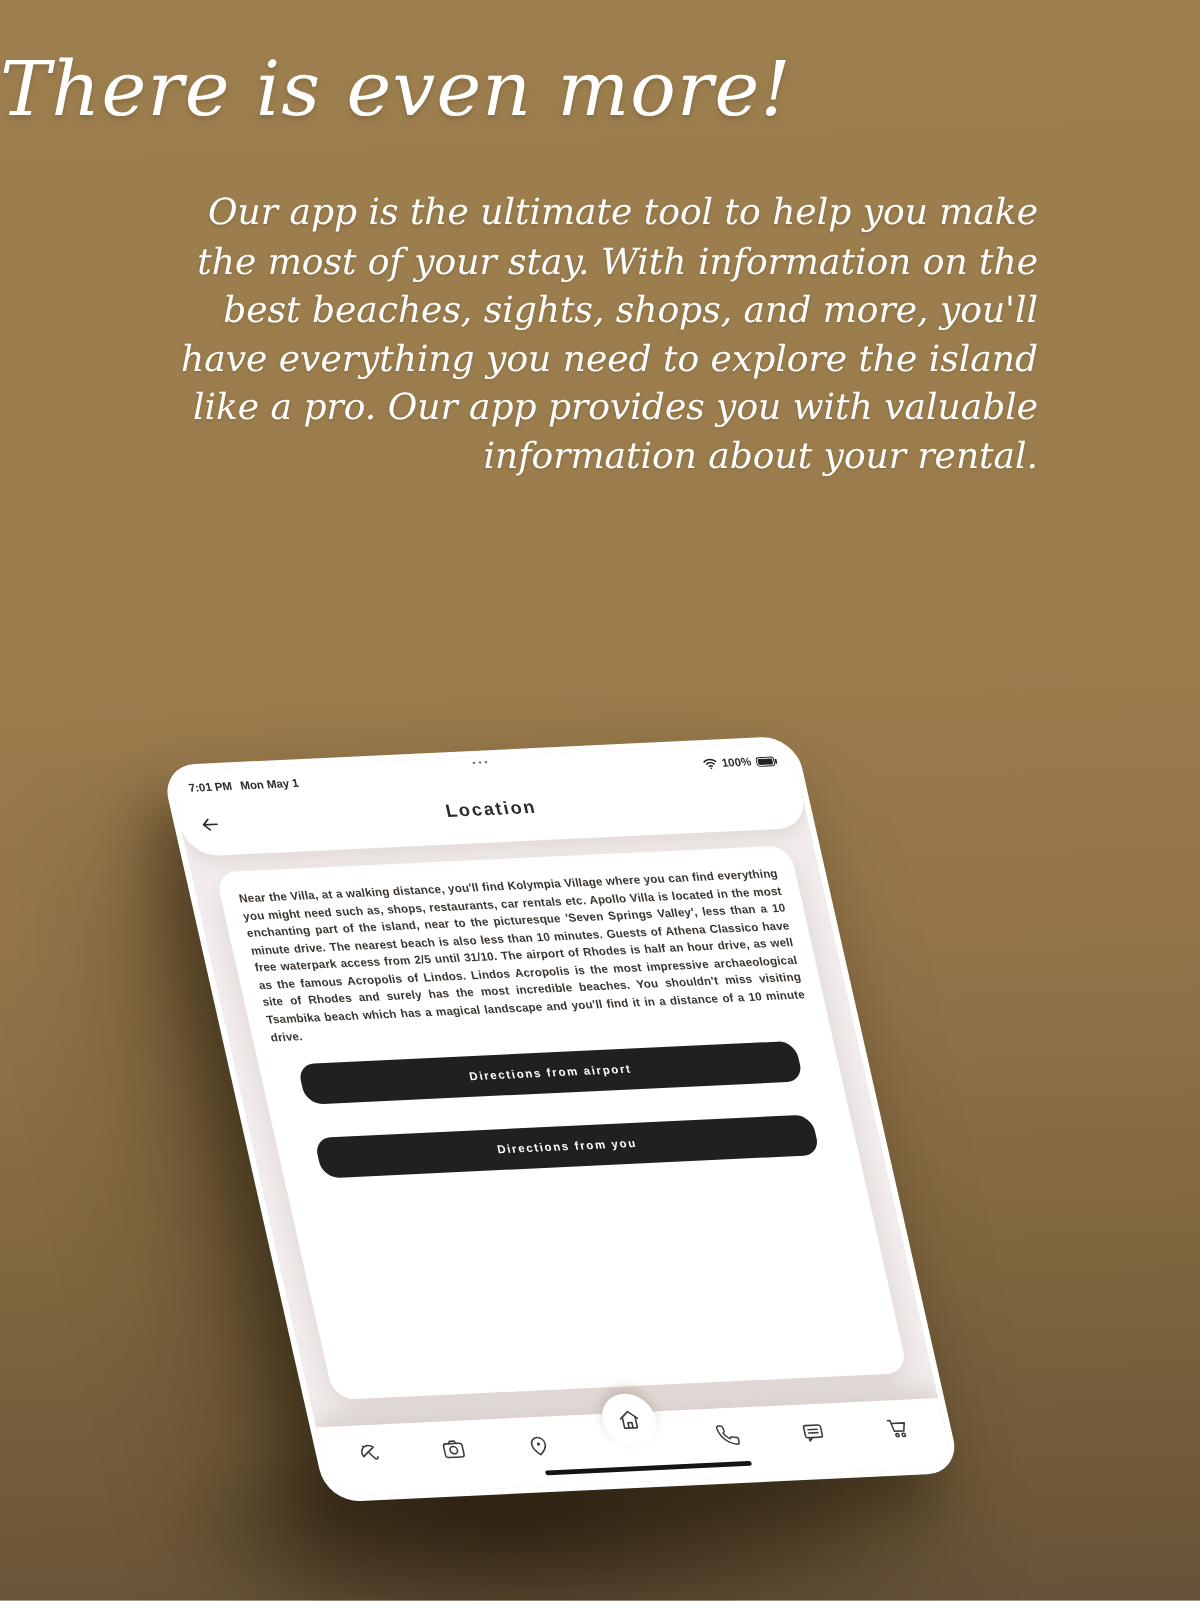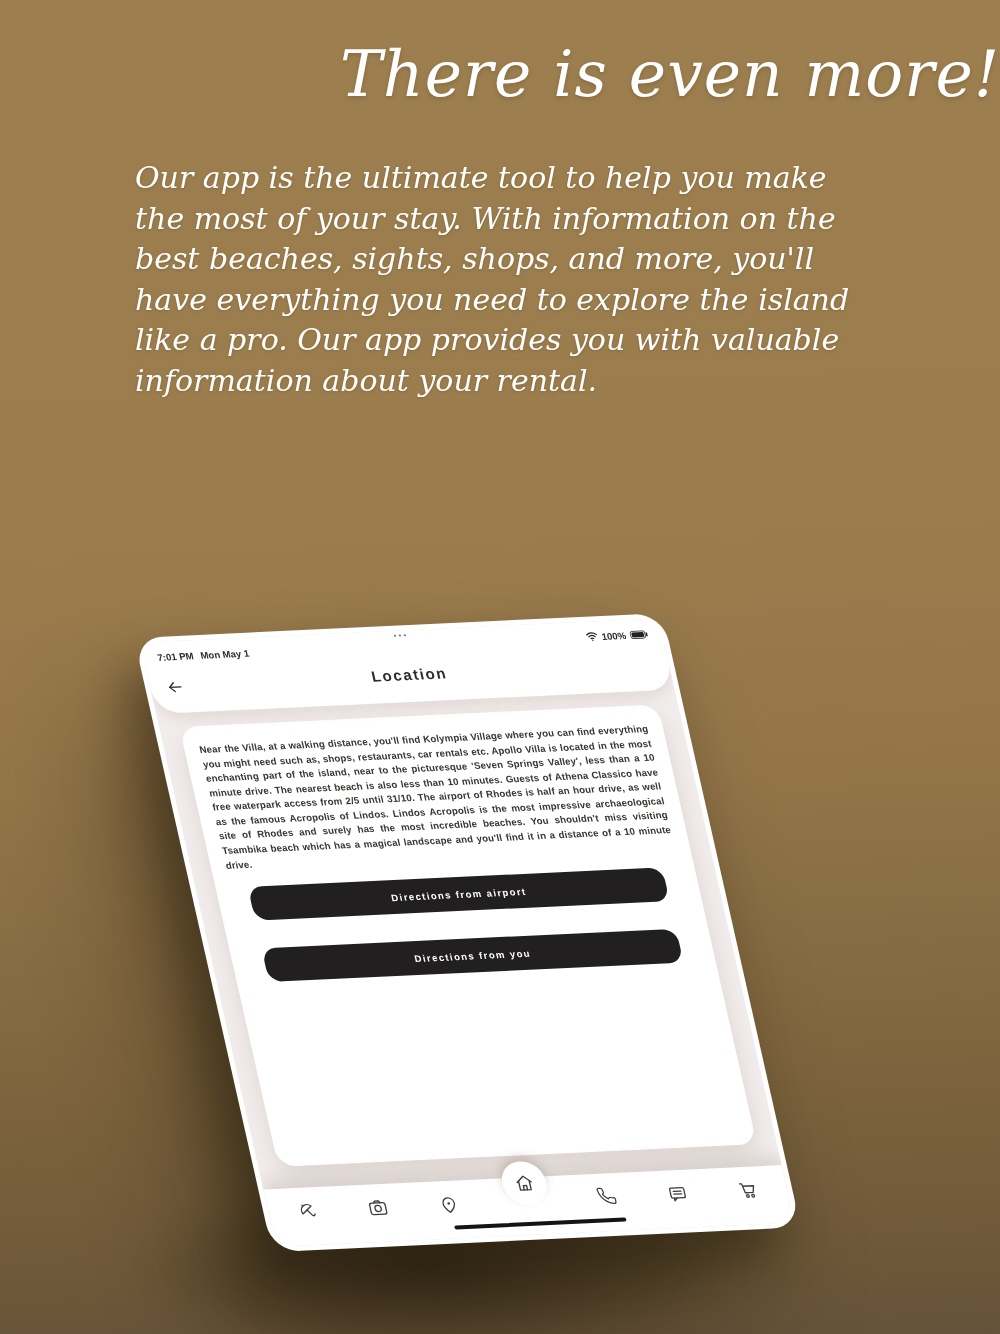--- a/index.html
+++ b/index.html
@@ -1,26 +1,26 @@
 <!DOCTYPE html>
 <html><head>
 <meta charset="utf-8">
 <style>
   html,body{margin:0;padding:0;}
   body{width:1000px;height:1334px;overflow:hidden;font-family:"Liberation Sans",sans-serif;}
   .page{position:relative;width:1000px;height:1334px;overflow:hidden;
         background:linear-gradient(178deg,#9d7f4f 0%,#9b7d4d 38%,#937549 58%,#80663f 78%,#6d5838 94%,#66523a 100%);}
 
   
-  .hero-title{position:absolute;top:38px;left:0;width:100%;margin:0;text-align:right;
+  .hero-title{position:absolute;top:38px;left:0;width:100%;margin:0;text-align:left;
               font-family:"DejaVu Serif",serif;font-style:italic;font-weight:400;
               font-size:63px;color:#ffffff;letter-spacing:1px;
               text-shadow:0 2px 4px rgba(80,60,30,0.30);}
   .hero-paragraphs{position:absolute;top:158px;left:50%;transform:translateX(-50%);
-                   width:730px;text-align:left;color:#ffffff;
+                   width:730px;text-align:right;color:#ffffff;
                    font-family:"DejaVu Serif",serif;font-style:italic;
                    font-size:30px;line-height:1.35;
                    text-shadow:0 1px 3px rgba(80,60,30,0.30);}
   .hero-paragraphs p{margin:0;}
 
   
   .ground-shadow{position:absolute;left:80px;top:1150px;width:780px;height:280px;
                  background:radial-gradient(ellipse 52% 46% at 45% 42%,rgba(26,19,8,0.55),rgba(26,19,8,0) 72%);
                  filter:blur(10px);}
   .device-wrap{position:absolute;left:134px;top:638px;width:529px;height:620px;

